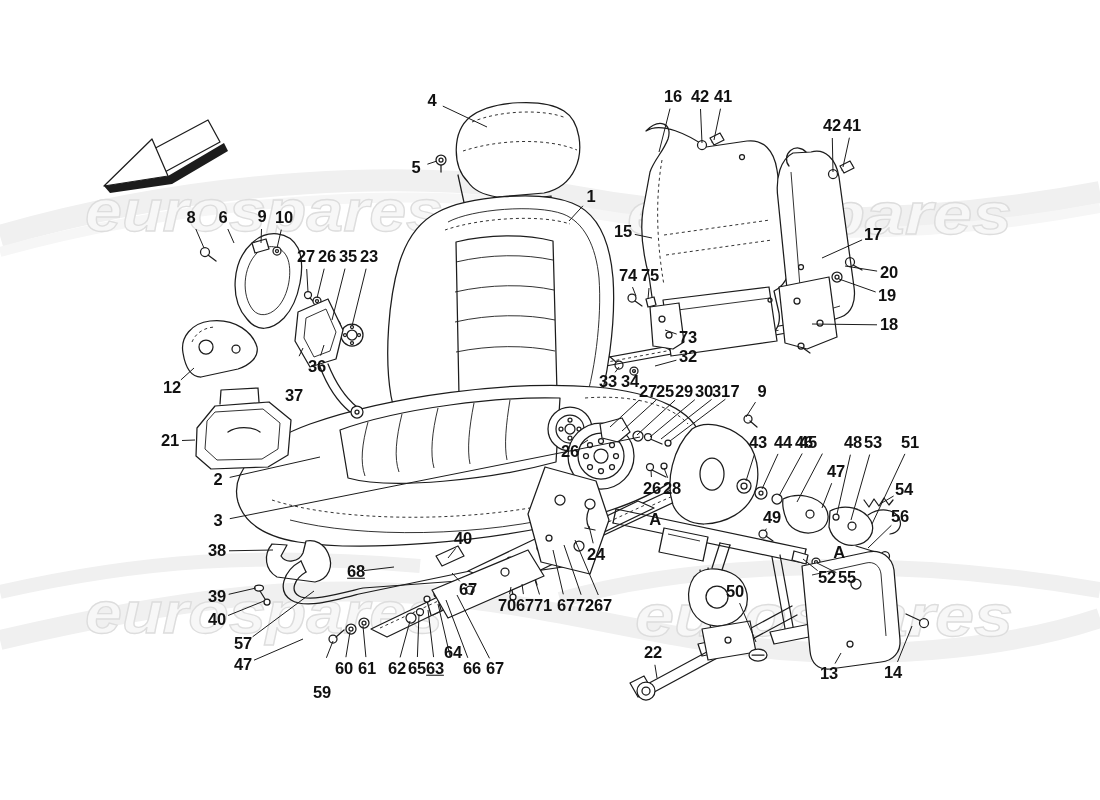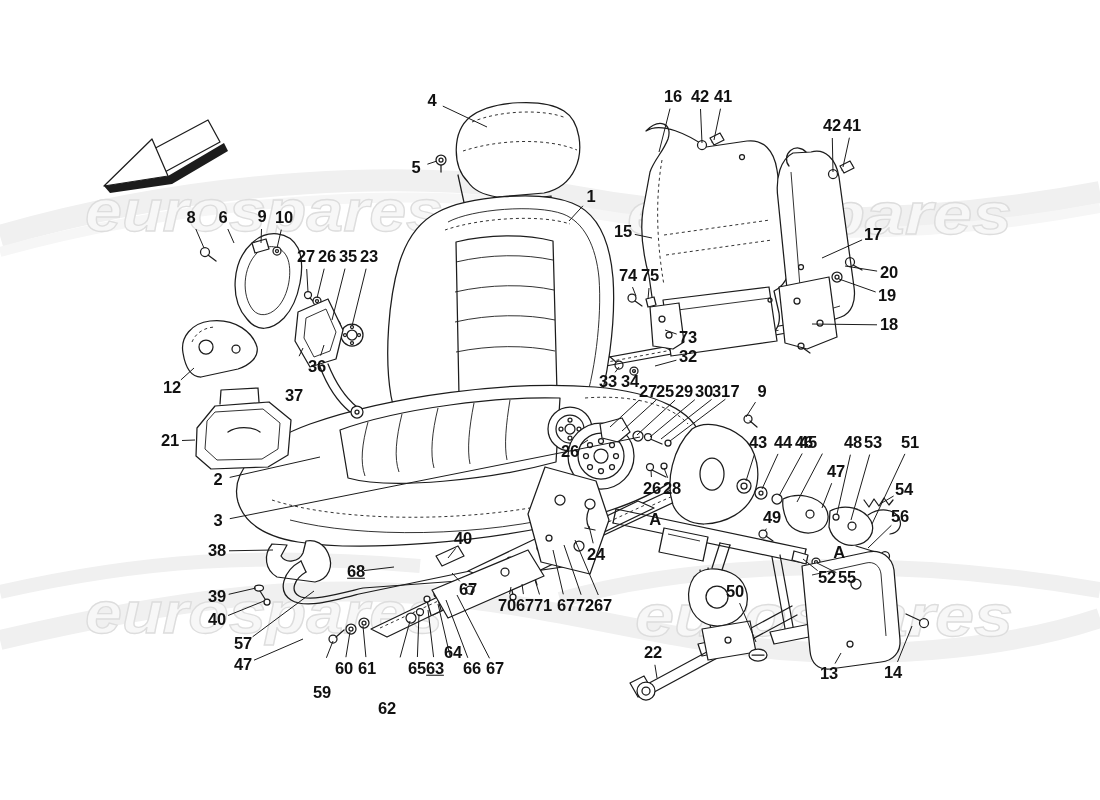--- a/index.html
+++ b/index.html
@@ -491,21 +491,21 @@
       <span style="left: 218px; top: 480px;">2</span>
       <span style="left: 218px; top: 521px;">3</span>
       <span style="left: 217px; top: 551px;">38</span>
       <span style="left: 217px; top: 597px;">39</span>
       <span style="left: 217px; top: 620px;">40</span>
       <span style="left: 243px; top: 644px;">57</span>
       <span style="left: 243px; top: 665px;">47</span>
       <span style="left: 322px; top: 669px; margin-top: 24px;">59</span>
       <span style="left: 344px; top: 669px;">60</span>
       <span style="left: 367px; top: 669px; text-align: center;">61</span>
-      <span style="left: 387px; top: 669px; margin-top: 40px;">62</span>
+      <span style="left: 397px; top: 669px;">62</span>
       <span style="left: 417px; top: 669px;">65</span>
       <span style="left: 435px; top: 669px; text-decoration: underline;">63</span>
       <span style="left: 453px; top: 653px;">64</span>
       <span style="left: 472px; top: 669px;">66</span>
       <span style="left: 495px; top: 669px;">67</span>
       <span style="left: 356px; top: 572px; text-decoration: underline;">68</span>
       <span style="left: 463px; top: 539px;">40</span>
       <span style="left: 468px; top: 590px;">67</span>
       <span style="left: 507px; top: 606px;">70</span>
       <span style="left: 525px; top: 606px;">67</span>

